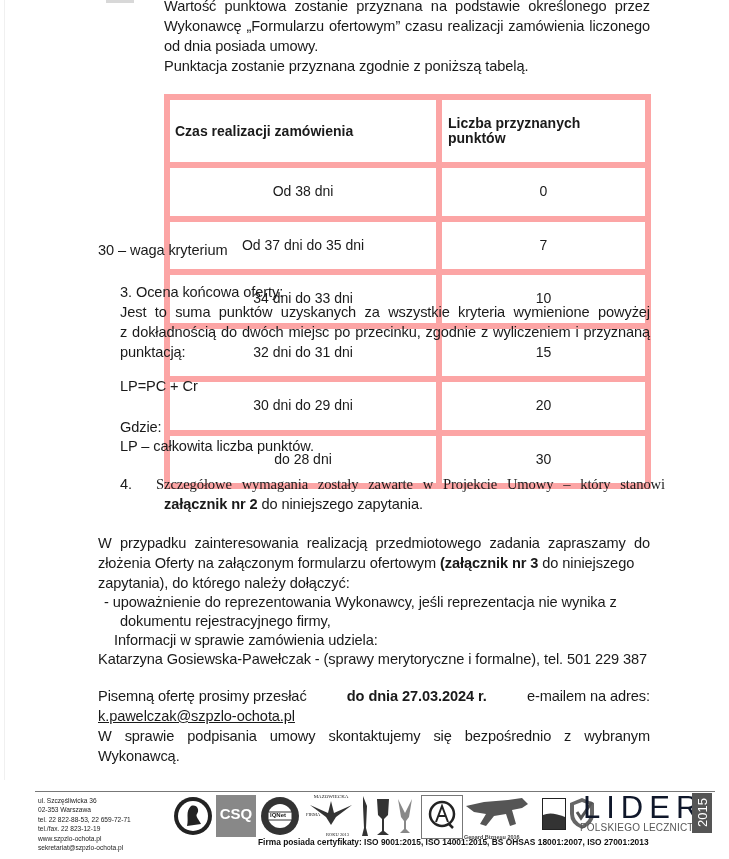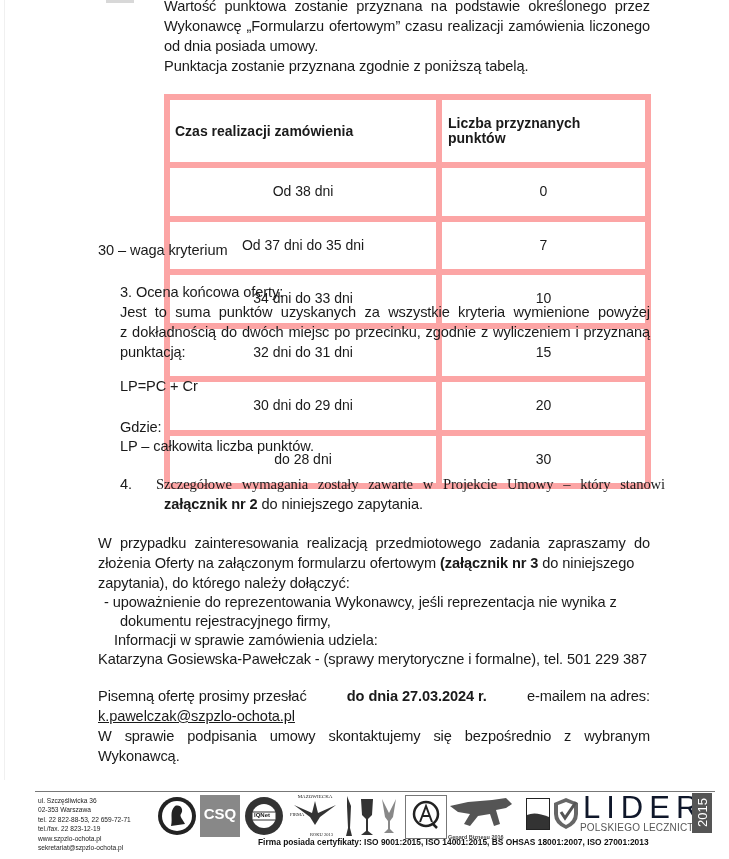--- a/index.html
+++ b/index.html
@@ -23,21 +23,21 @@
   }
   table.scoring th { font-weight:bold; font-size:14px; text-align:center; }
   table.scoring th:first-child { text-align:left; padding-left:5px; }
   table.scoring th:nth-child(2) { text-align:left; padding-left:6px; }
   table.scoring .c1 { width:245px; }
 
   
   .footer-rule { position:absolute; left:35px; top:791px; width:680px; height:1px; background:#777; }
   .addr { position:absolute; left:38px; top:796px; font-size:6.6px; line-height:9.4px; color:#222; white-space:nowrap; }
   .logos { position:absolute; left:155px; top:792px; height:48px; width:570px; }
-  .logo { position:absolute; }
+  .logo { position:absolute;margin-left:16px; }
   .cert { position:absolute; left:258px; top:837px; font-size:8.4px; font-weight:bold; white-space:nowrap; color:#111; }
   .lider-word { position:absolute; left:583px; top:790px; font-size:31px; letter-spacing:6px; color:#0f172a; font-weight:normal; }
   .lider-sub { position:absolute; left:580px; top:822px; font-size:10px; color:#555; letter-spacing:0.2px; }
   .lider-year { position:absolute; left:692px; top:793px; width:20px; height:40px; background:#555; color:#fff; }
   .lider-year span { display:block; transform:rotate(-90deg); transform-origin:center; position:absolute; left:-10px; top:12px; width:40px; text-align:center; font-size:13px; }
 </style>
 </head>
 <body>
 
 <div class="page-edge"></div>

